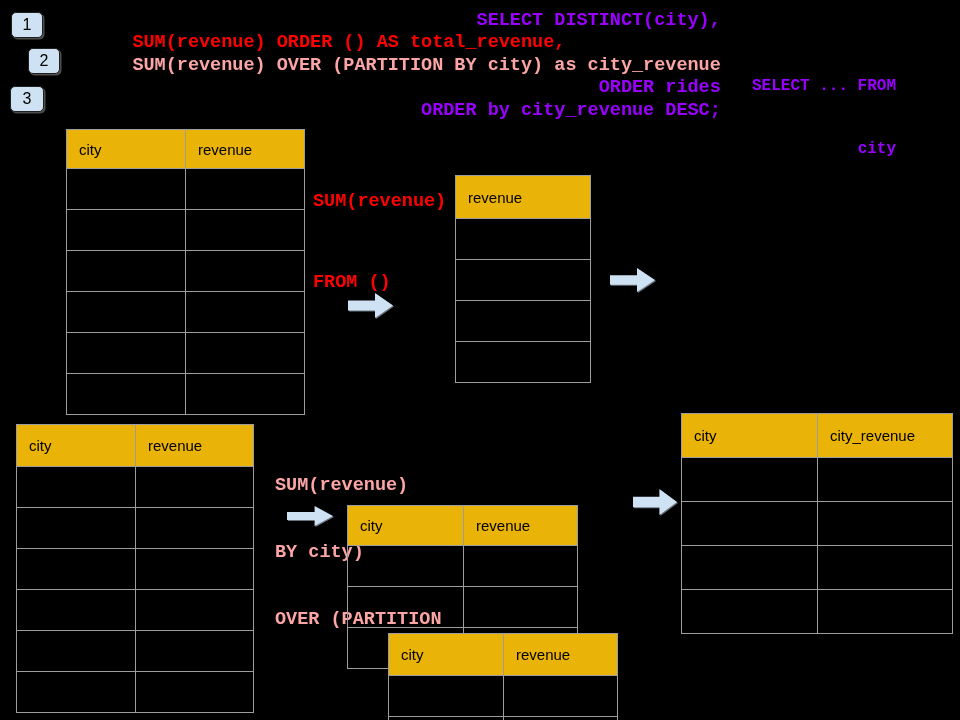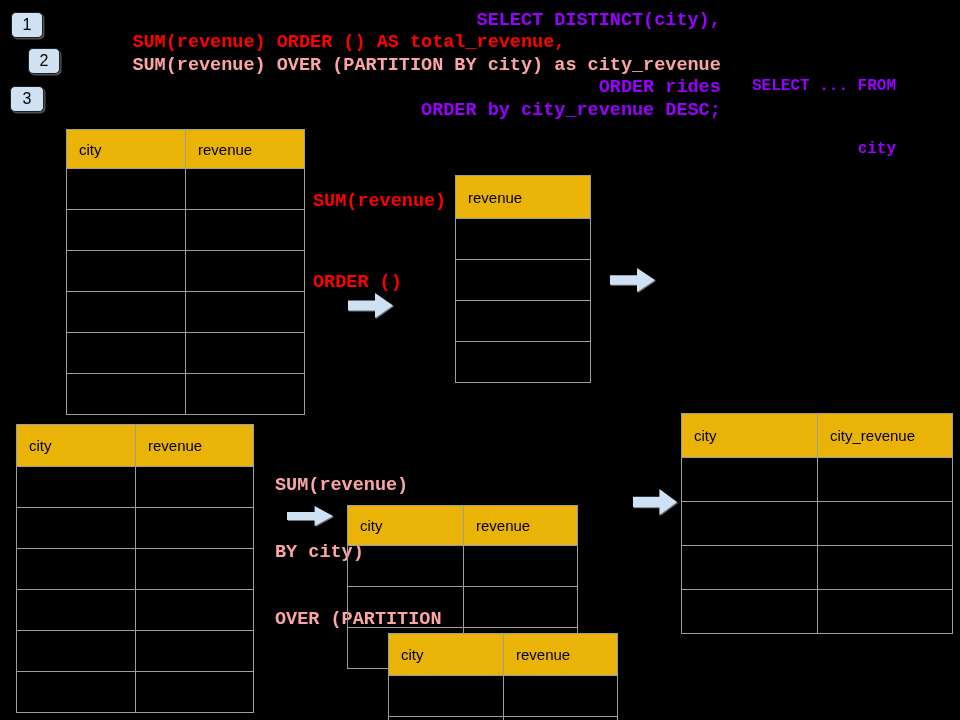--- a/index.html
+++ b/index.html
@@ -41,21 +41,21 @@
 <div id="canvas">
 
   <div class="badge" style="left:11px;top:12px;width:30px;height:24px">1</div>
   <div class="badge" style="left:28px;top:48px;width:30px;height:24px">2</div>
   <div class="badge" style="left:10px;top:86px;width:32px;height:24px">3</div>
 
   <div id="sql-main" class="code" style="left:88px;top:10px"><div class="c-purple">SELECT DISTINCT(city),</div><div class="c-red">    SUM(revenue) ORDER () AS total_revenue,</div><div class="c-green">    SUM(revenue) OVER (PARTITION BY city) as city_revenue</div><div class="c-purple">  ORDER rides</div><div class="c-purple">  ORDER by city_revenue DESC;</div></div>
 
   <div class="code c-red" style="left:313px;top:134px;line-height:27px">
     <div>SUM(revenue)</div>
-    <div>ORDER ()</div>
+    <div>FROM ()</div>
   </div>
 
   <div class="code c-green" style="left:275px;top:430px">
     <div>SUM(revenue)</div>
     <div>BY city)</div>
     <div>OVER (PARTITION</div>
   </div>
 
   <div class="code c-purple" style="left:752px;top:34px;font-size:16px;line-height:21px">
     <div>SELECT ... FROM</div>

